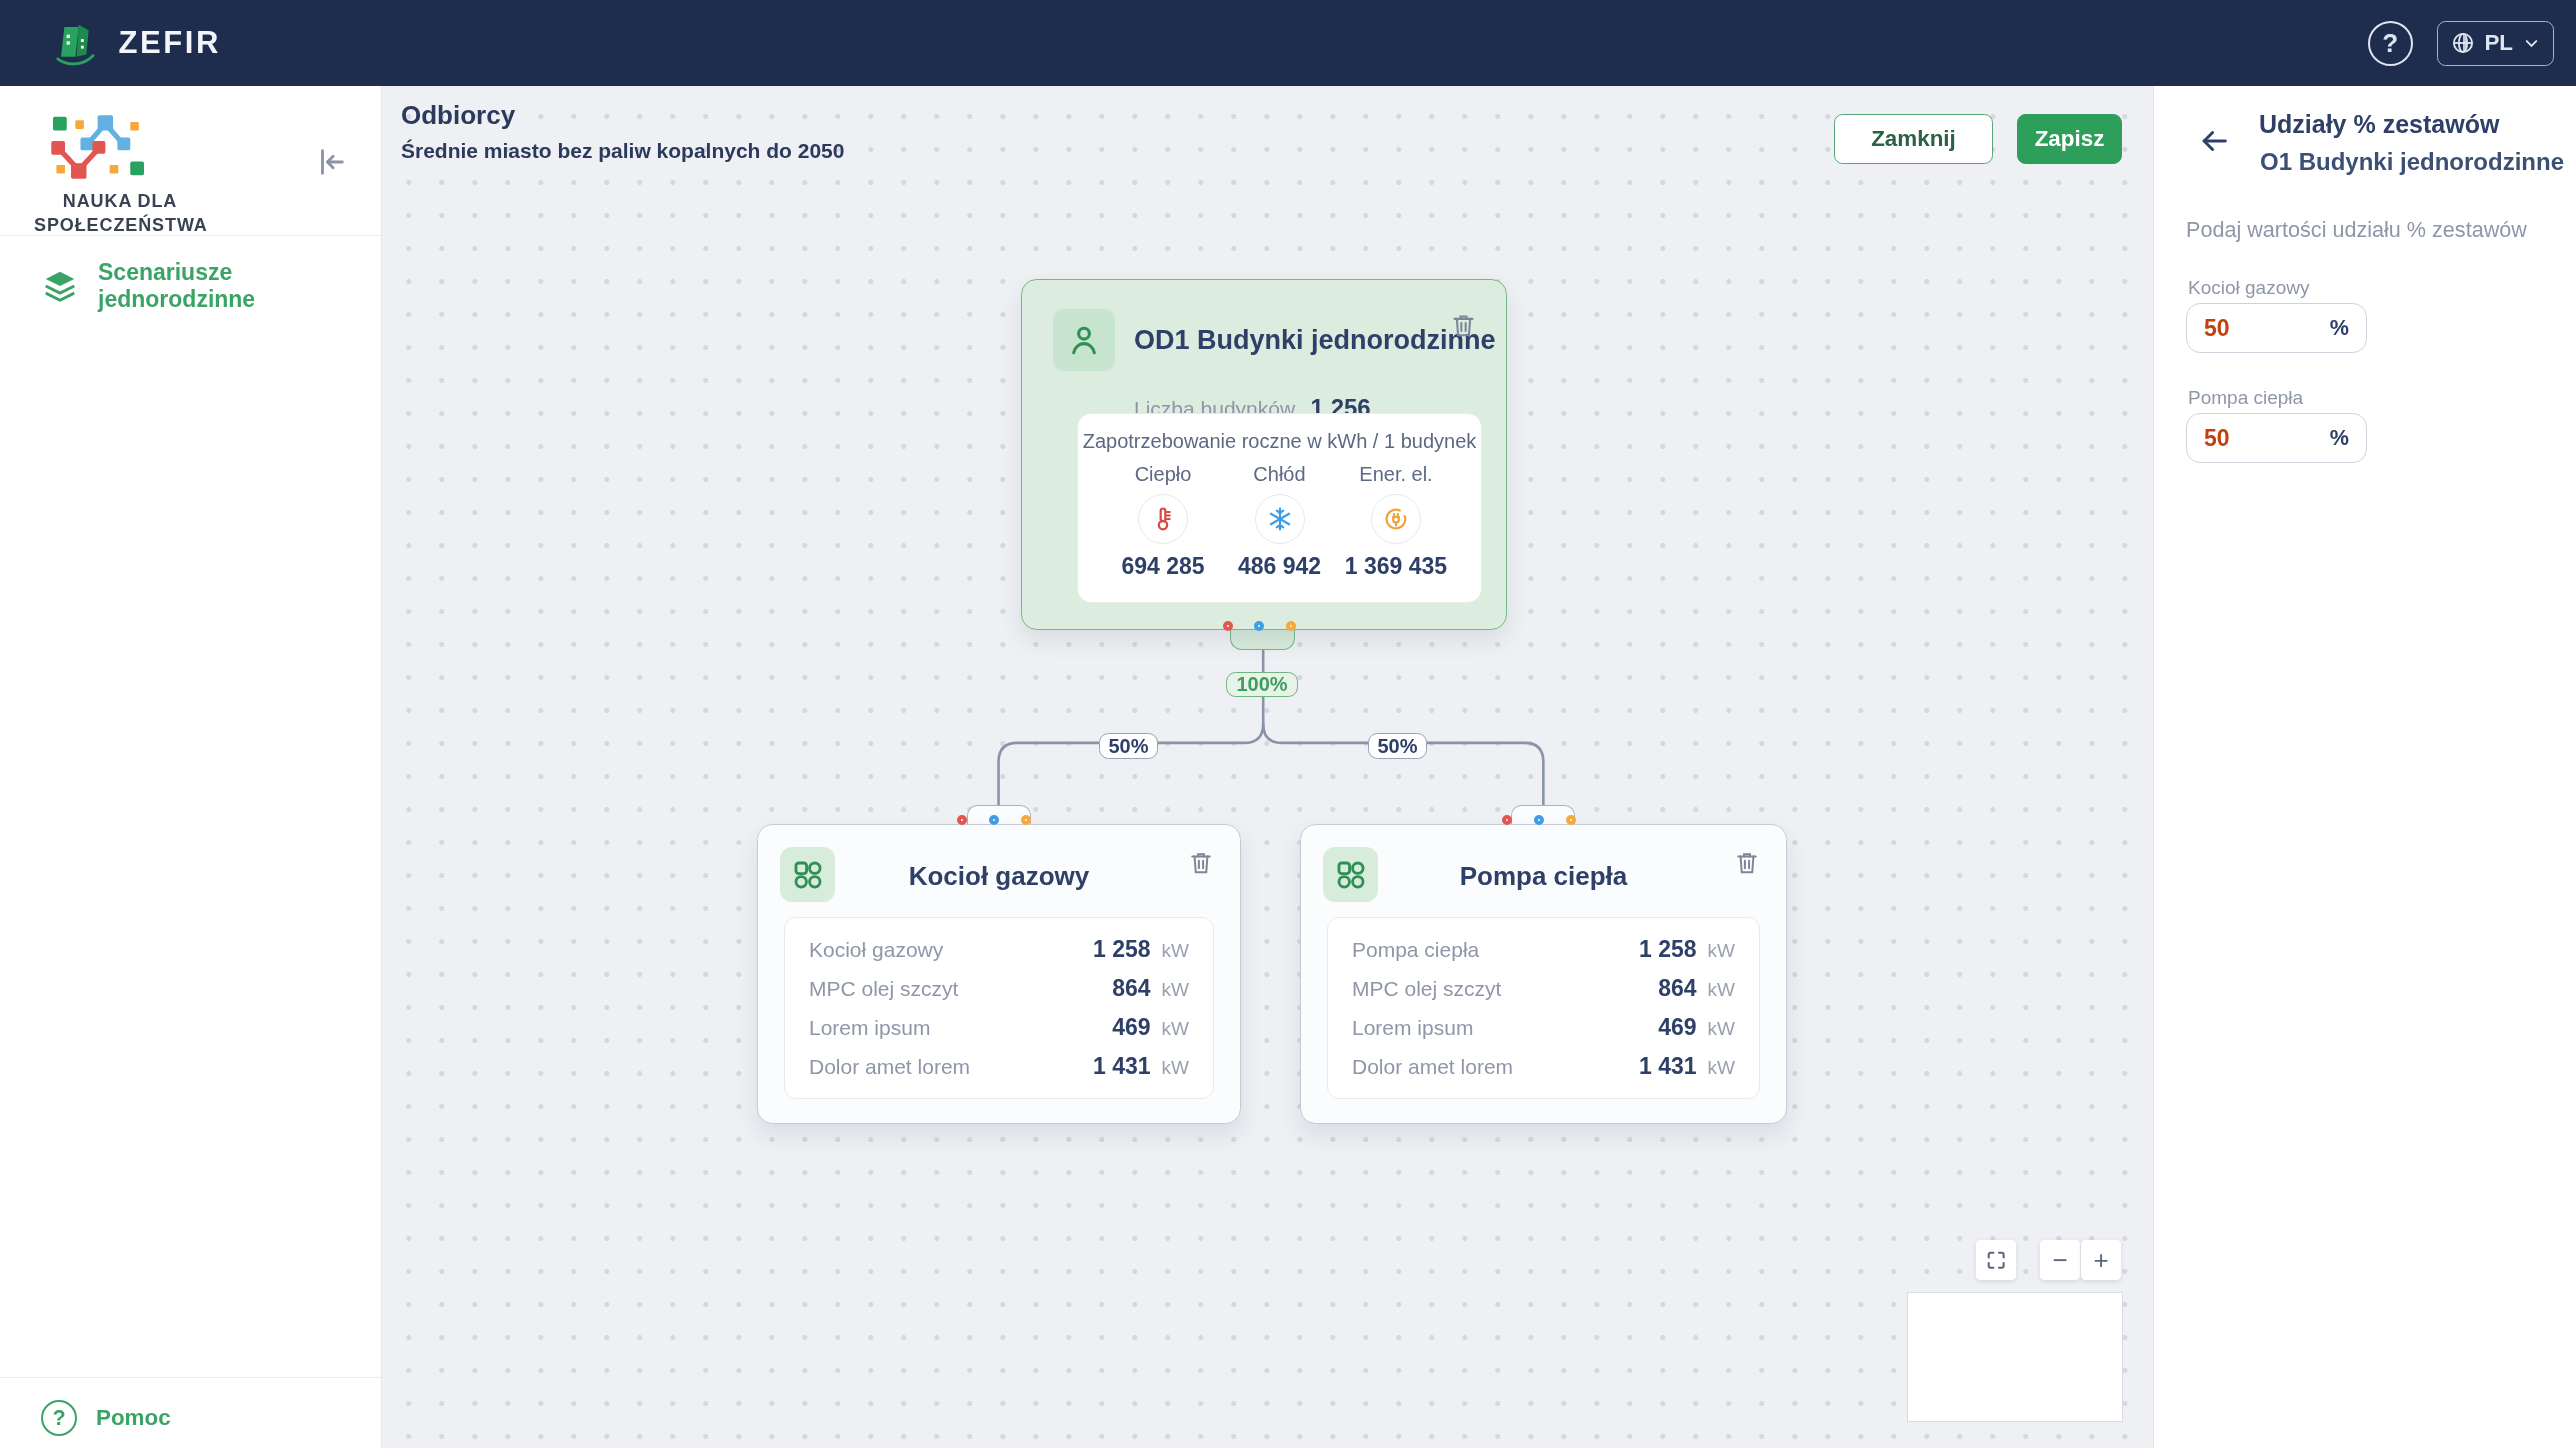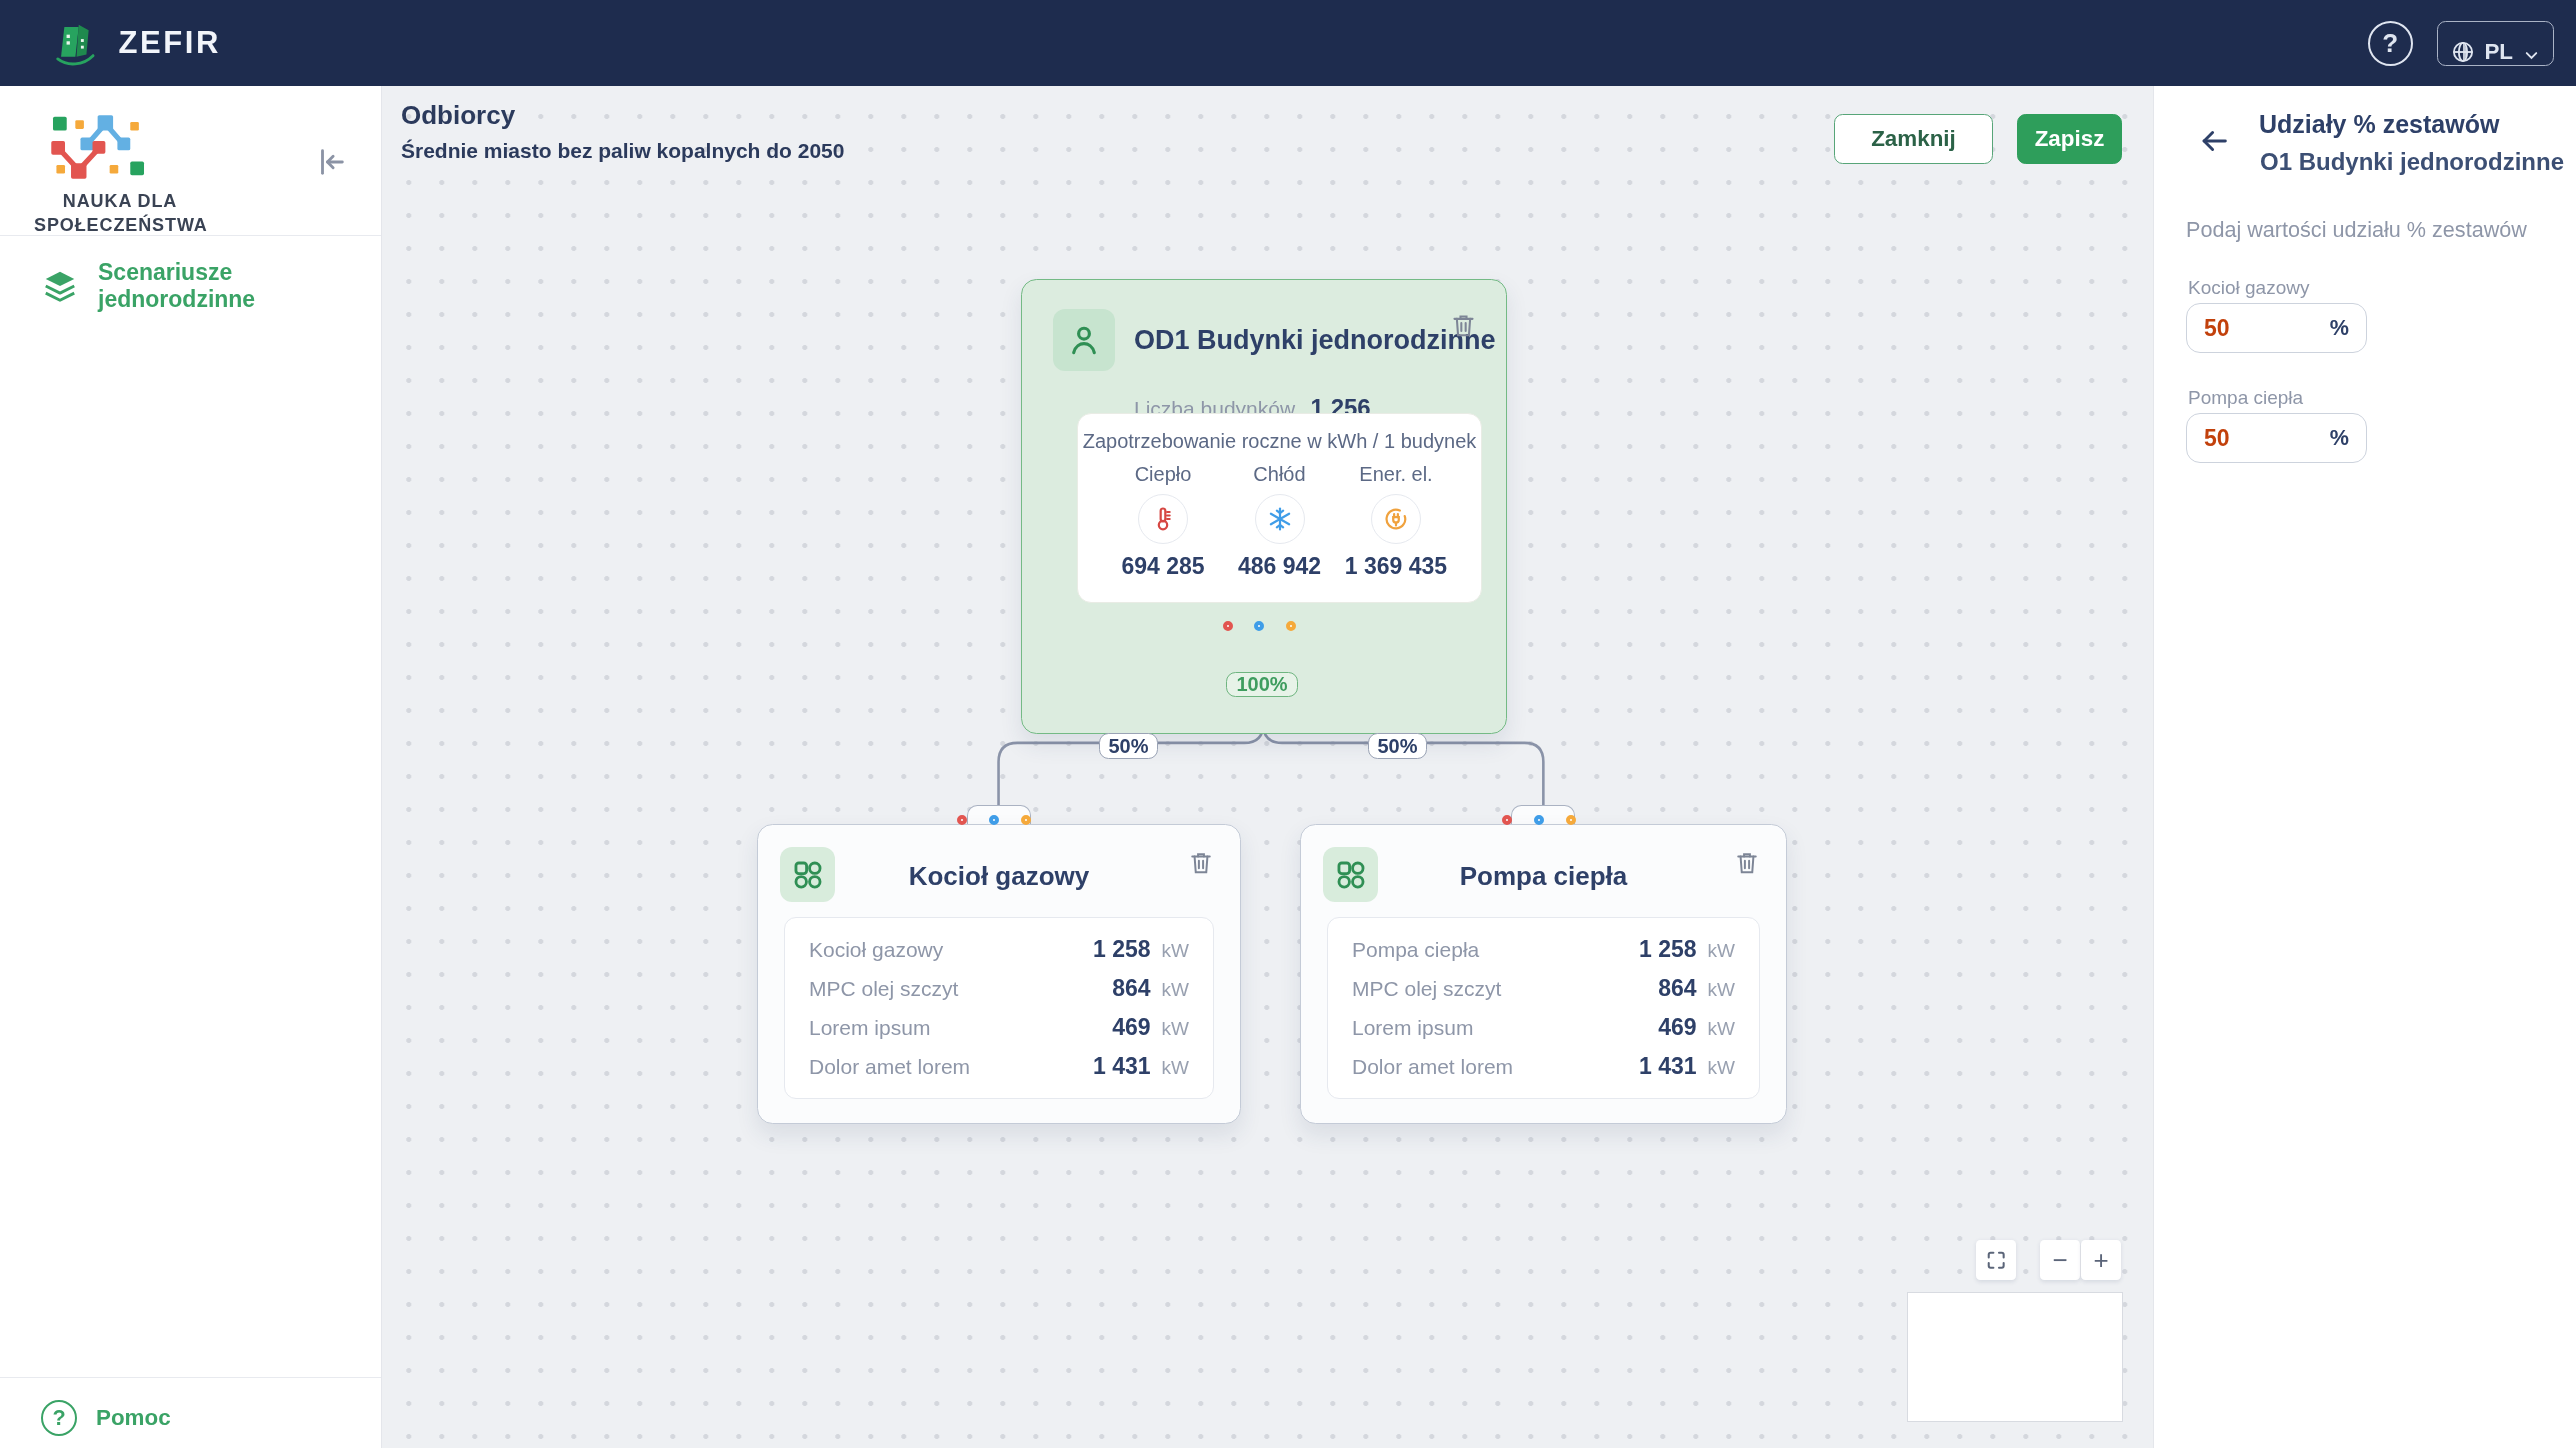--- a/index.html
+++ b/index.html
@@ -6,21 +6,21 @@
   html,body { width:2576px; height:1448px; }
   body { font-family:"Liberation Sans","DejaVu Sans",sans-serif; background:#fff; }
   .app { position:relative; width:2576px; height:1448px; overflow:hidden; }
 
   
   .navbar { position:absolute; left:0; top:0; width:2576px; height:86px; background:#1e2c4e; display:flex; align-items:center; z-index:20; }
   .brand { display:flex; align-items:center; gap:15.5px; margin-left:50px; }
   .brand-text { color:#f2f5fa; font-size:31px; font-weight:bold; letter-spacing:2.6px; }
   .nav-right { position:absolute; right:22.4px; top:0; height:86px; display:flex; align-items:center; gap:24px; }
   .nav-help { width:45px; height:45px; border:2.6px solid #dfe5f0; border-radius:50%; color:#dfe5f0; font-size:26px; font-weight:bold; display:flex; align-items:center; justify-content:center; cursor:pointer; }
-  .lang-btn { display:flex; align-items:flex-end; gap:8.6px; height:45px; padding:0 12px; border:1.7px solid #aab3c6; border-radius:8.6px; color:#dfe5f0; font-size:22.4px; font-weight:bold; cursor:pointer; }
+  .lang-btn { display:flex; align-items:center; gap:8.6px; height:45px; padding:0 12px; border:1.7px solid #aab3c6; border-radius:8.6px; color:#dfe5f0; font-size:22.4px; font-weight:bold; cursor:pointer; }
 
   
   .sidebar { position:absolute; left:0; top:86px; width:382px; height:1362px; background:#fff; border-right:0.9px solid #e4e6eb; z-index:10; }
   .side-logo { position:absolute; left:34px; top:24px; width:172px; text-align:center; }
   .side-logo-text { font-size:18px; font-weight:bold; color:#3a4354; letter-spacing:0.9px; line-height:1.35; }
   .collapse-btn { position:absolute; right:33px; top:59px; width:34px; height:34px; cursor:pointer; }
   .side-divider-top { position:absolute; left:0; top:149px; width:100%; height:0.9px; background:#e8eaef; }
   .side-item { position:absolute; left:0; display:flex; align-items:center; gap:19px; padding-left:41px; height:55px; width:100%; cursor:pointer; color:#3aa366; font-weight:bold; }
   .side-item-scen { top:172px; font-size:23px; }
   .side-divider-bottom { position:absolute; left:0; top:1291px; width:100%; height:0.9px; background:#e8eaef; }
@@ -32,21 +32,21 @@
     background-image:radial-gradient(circle,#d4d7dd 2.2px,transparent 2.6px); background-size:33px 33px; background-position:10.3px 14px; }
   .canvas-title { position:absolute; left:19px; top:14px; font-size:26px; font-weight:bold; color:#2b3a5c; }
   .canvas-subtitle { position:absolute; left:19px; top:53px; font-size:21px; font-weight:bold; color:#2b3a5c; }
   .btn { position:absolute; top:28px; height:50px; border-radius:8.6px; font-size:22.4px; font-weight:bold; display:flex; align-items:center; justify-content:center; cursor:pointer; }
   .btn-outline { left:1452px; width:159px; background:#fff; border:1.7px solid #57a578; color:#2b6247; }
   .btn-primary { left:1635px; width:105px; background:#2e9e5b; border:1.7px solid #2e9e5b; color:#fff; }
 
   .edges-svg { position:absolute; left:0; top:0; z-index:1; }
 
   .node { position:absolute; z-index:2; border-radius:15.5px; box-shadow:0 10.3px 22.4px rgba(40,60,100,0.10); cursor:grab; }
-  .node-consumer { left:639px; top:193px; width:486px; height:455px; background:#dcecdf; border:1.7px solid #74ba85; }
+  .node-consumer { left:639px; top:193px; width:486px; height:351px; background:#dcecdf; border:1.7px solid #74ba85; }
   .icon-box { position:absolute; border-radius:12px; display:flex; align-items:center; justify-content:center; }
   .consumer-iconbox { left:31px; top:29px; width:62px; height:62px; background:#c7e4cf; }
   .consumer-title { position:absolute; left:112px; top:45px; font-size:27px; font-weight:bold; color:#2e4068; }
   .trash { position:absolute; width:29px; height:29px; cursor:pointer; }
   .consumer-trash { right:28px; top:31px; }
   .buildings-line { position:absolute; left:112px; top:114px; display:flex; align-items:baseline; gap:15.5px; }
   .lbl-gray { font-size:21px; color:#8e96a8; }
   .val-navy { font-size:24px; font-weight:bold; color:#2e4068; }
   .demand-card { position:absolute; left:55px; top:133px; width:405px; height:190px; background:#fff; border-radius:14px; border:0.9px solid #e9ece5; }
   .demand-title { text-align:center; font-size:20px; color:#5c6985; margin-top:15.5px; }

